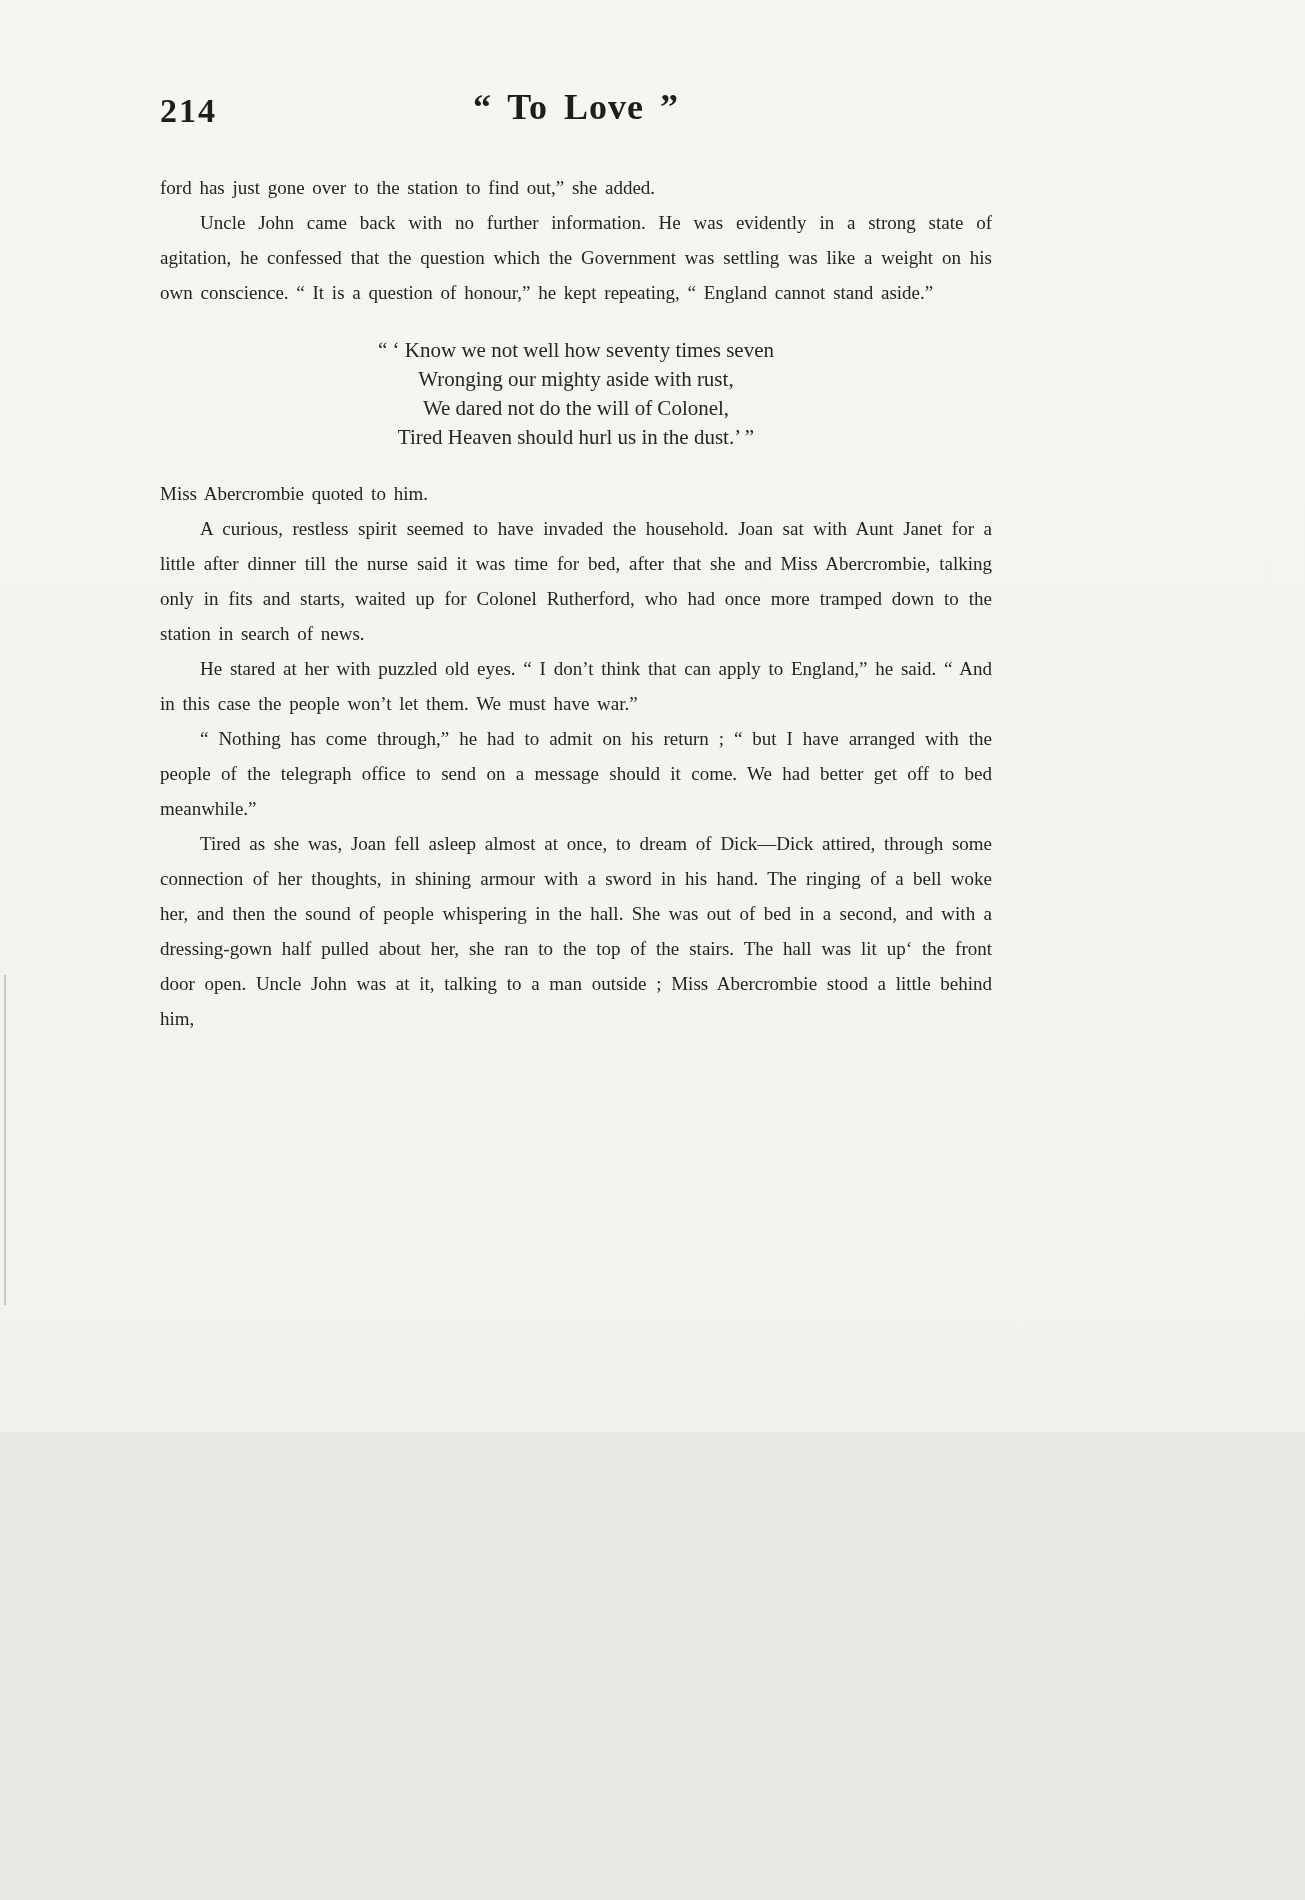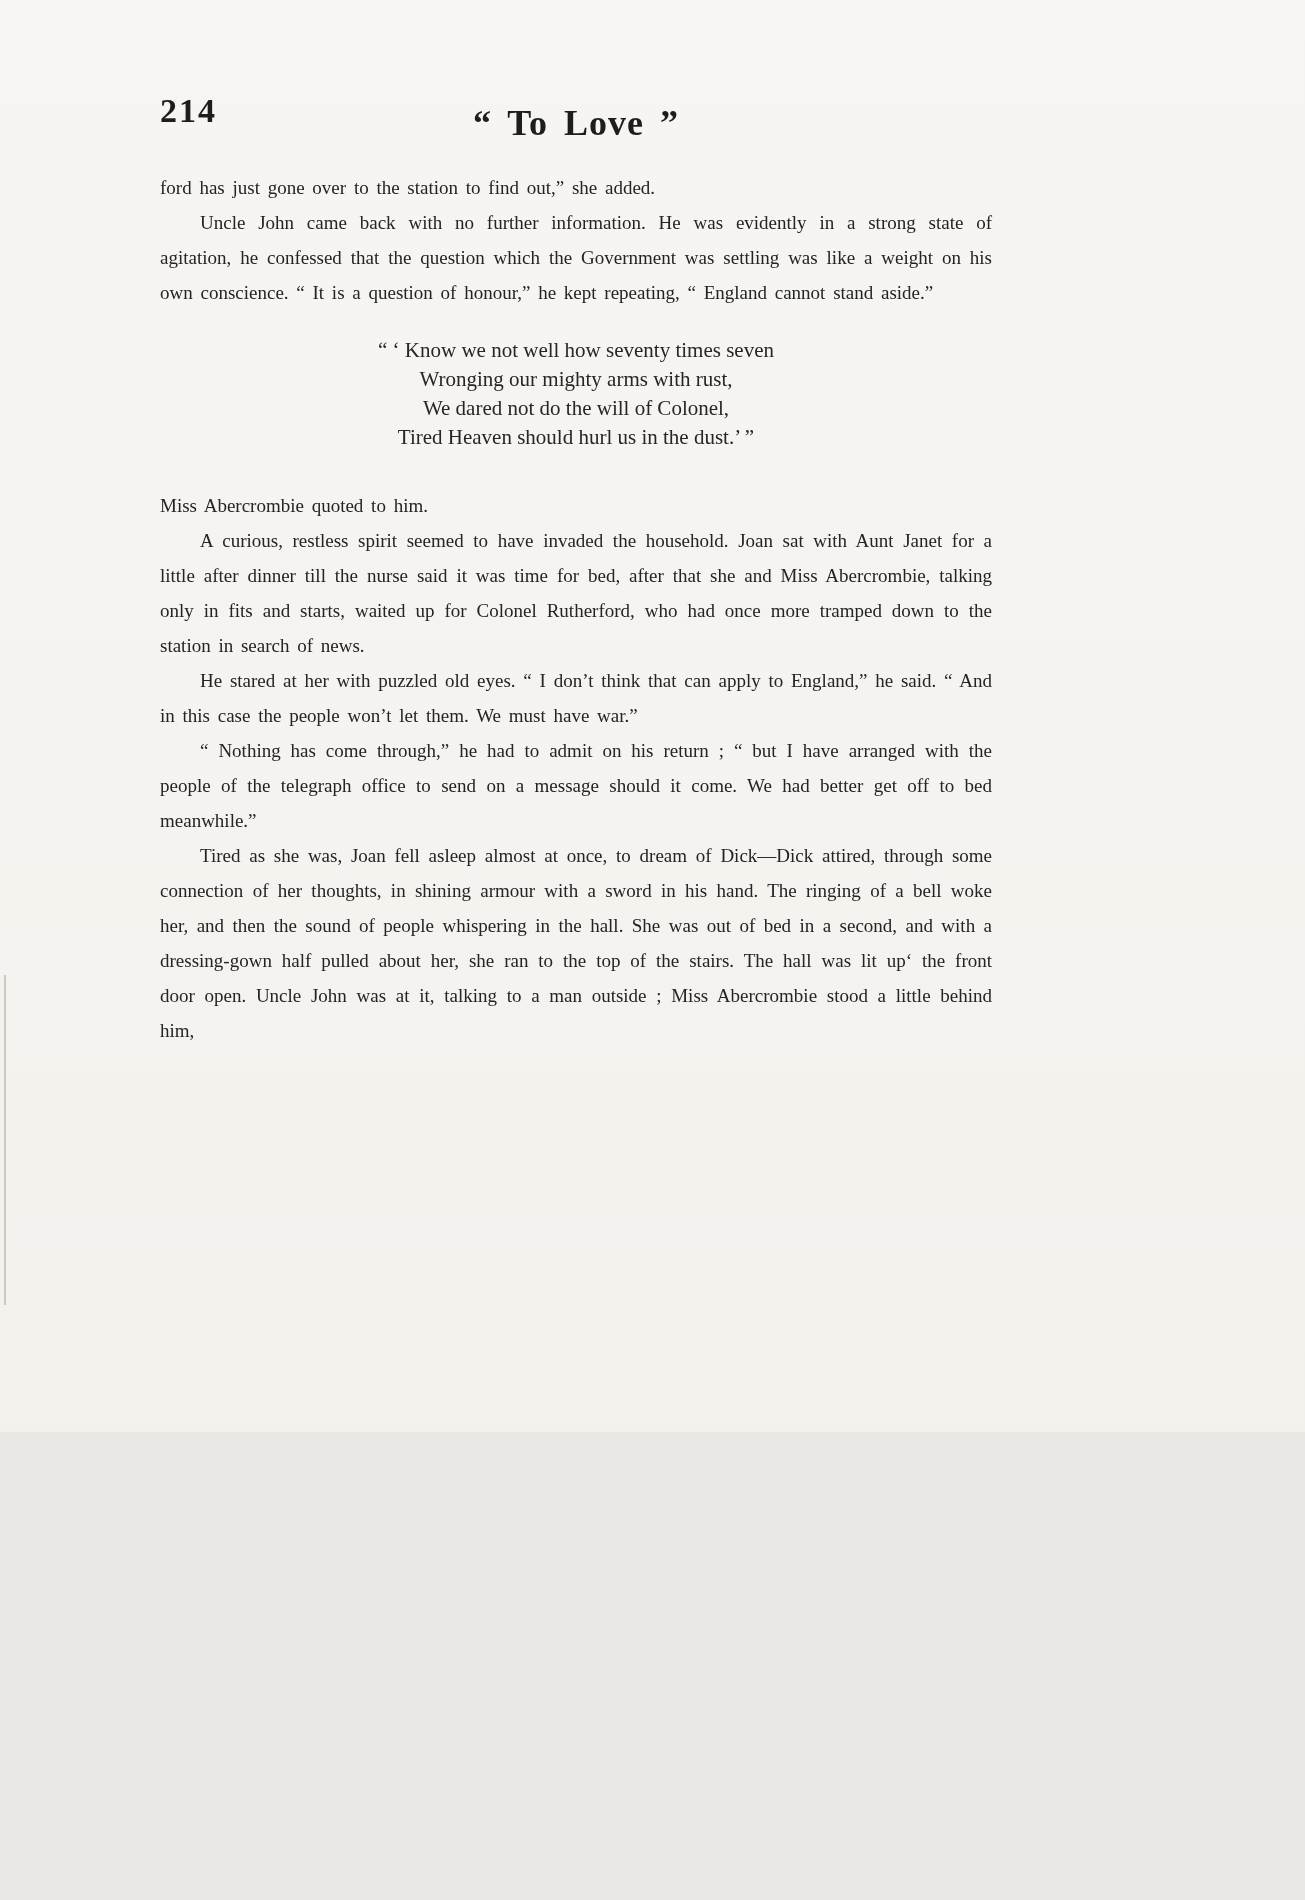--- a/index.html
+++ b/index.html
@@ -51,41 +51,41 @@
     top: 6px;
     font-size: 34px;
     font-weight: bold;
     letter-spacing: 2px;
     color: #1d1d1d;
   }
   .page-title {
     position: absolute;
     left: 0;
     right: 0;
-    top: 16px;
+    top: 0;
     text-align: center;
     font-size: 36px;
     font-weight: bold;
     letter-spacing: 1px;
     word-spacing: 6px;
     color: #1d1d1d;
   }
   .body-paragraph {
     margin: 0;
     font-size: 19px;
     line-height: 35px;
     text-align: justify;
     word-spacing: 3px;
     color: #242424;
   }
   .body-paragraph.indent {
     text-indent: 40px;
   }
   .verse-block {
-    margin: 26px auto 36px auto;
+    margin: 26px auto 24px auto;
     text-align: center;
     font-size: 21px;
     line-height: 29px;
     color: #262626;
   }
   .verse-line {
     white-space: nowrap;
   }
 </style>
 </head>
@@ -102,21 +102,21 @@
       <div class="page-number">214</div>
       <div class="page-title">“ To Love ”</div>
     </div>
 
     <p class="body-paragraph">ford has just gone over to the station to find out,” she added.</p>
 
     <p class="body-paragraph indent">Uncle John came back with no further information. He was evidently in a strong state of agitation, he confessed that the question which the Government was settling was like a weight on his own conscience. “ It is a question of honour,” he kept repeating, “ England cannot stand aside.”</p>
 
     <div class="verse-block">
       <div class="verse-line">“ ‘ Know we not well how seventy times seven</div>
-      <div class="verse-line">Wronging our mighty arms with rust,</div>
+      <div class="verse-line">Wronging our mighty aside with rust,</div>
       <div class="verse-line">We dared not do the will of Colonel,</div>
       <div class="verse-line">Tired Heaven should hurl us in the dust.’ ”</div>
     </div>
 
     <p class="body-paragraph">Miss Abercrombie quoted to him.</p>
 
     <p class="body-paragraph indent">A curious, restless spirit seemed to have invaded the household. Joan sat with Aunt Janet for a little after dinner till the nurse said it was time for bed, after that she and Miss Abercrombie, talking only in fits and starts, waited up for Colonel Rutherford, who had once more tramped down to the station in search of news.</p>
 
     <p class="body-paragraph indent">He stared at her with puzzled old eyes. “ I don’t think that can apply to England,” he said. “ And in this case the people won’t let them. We must have war.”</p>
 

